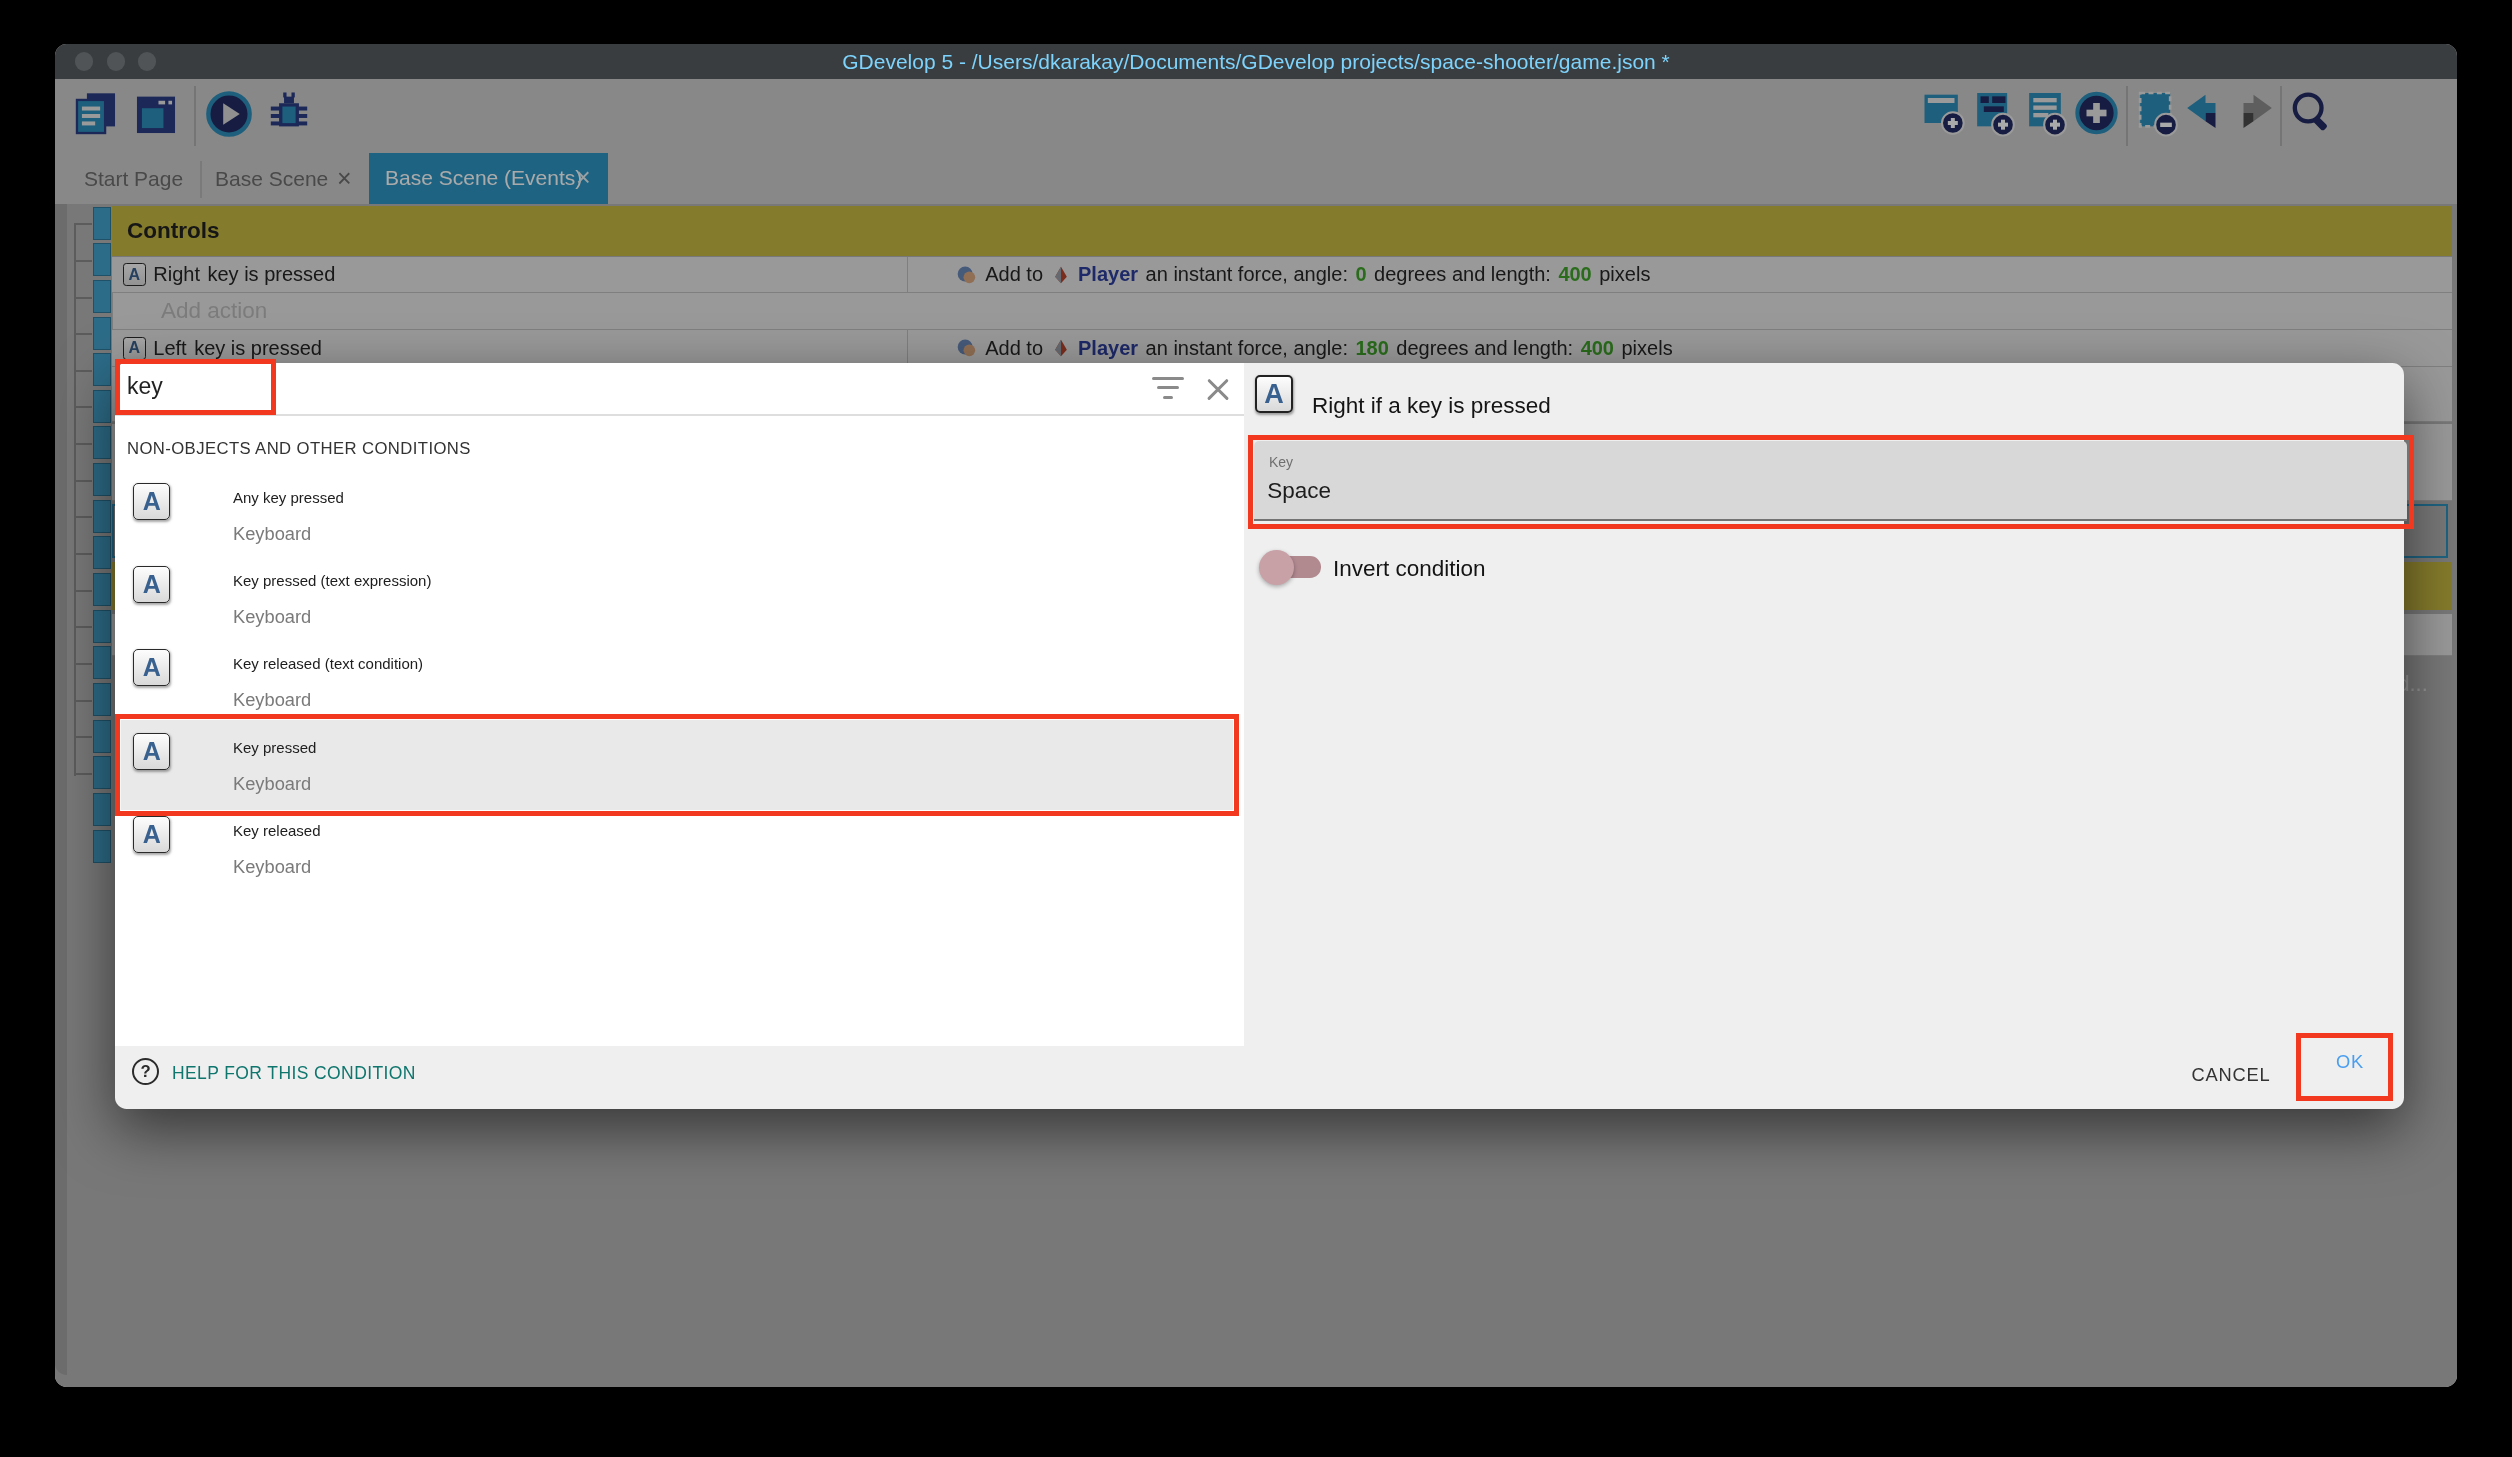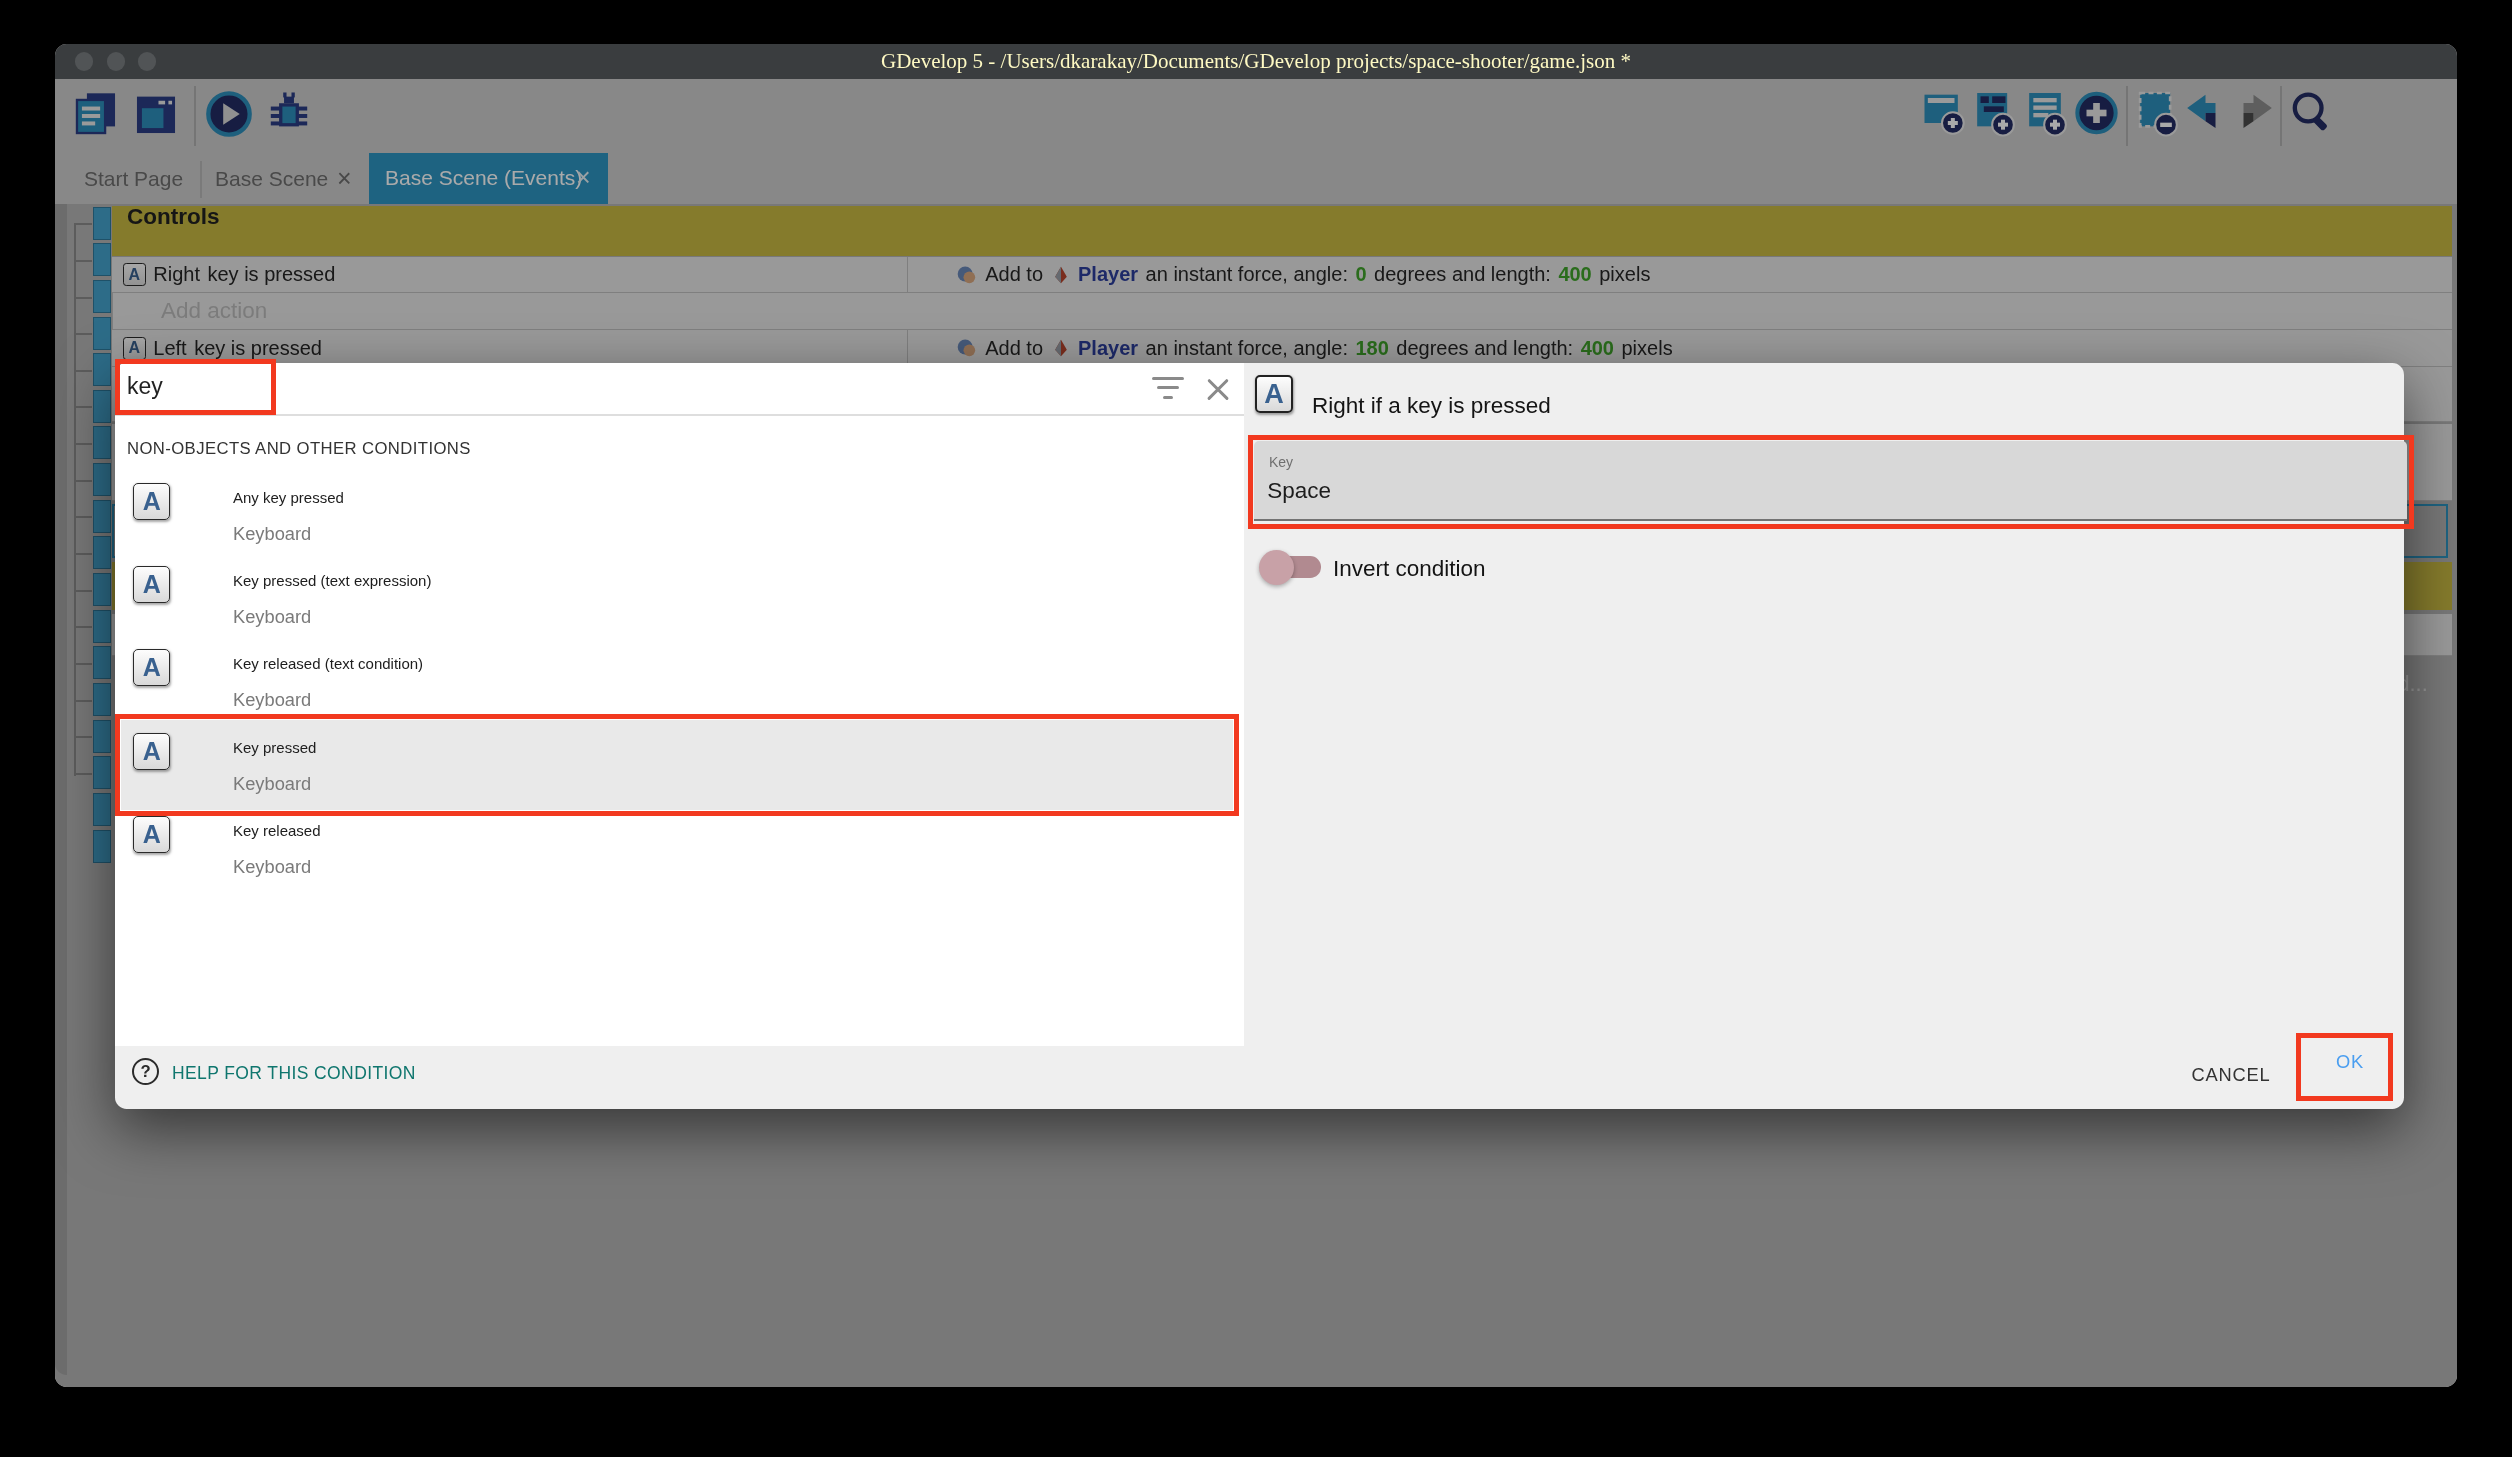--- a/index.html
+++ b/index.html
@@ -5,35 +5,35 @@
   * { margin:0; padding:0; box-sizing:border-box; }
   html,body { background:#000; }
   body { font-family:"Liberation Sans", sans-serif; }
   #screen { position:relative; width:2512px; height:1458px; background:#000; overflow:hidden; }
   .abs { position:absolute; }
 
   
   .window-bg { left:55px; top:44px; width:2402px; height:1343px; background:#b4b4b4; border-radius:11.7px; }
   .titlebar { left:55px; top:44px; width:2402px; height:35px; background:#3a3d3f; border-radius:11.7px 11.7px 0 0; }
   .traffic { width:18.3px; height:18.3px; border-radius:50%; background:#515456; top:8.3px; }
-  .titlebar-title { left:0; top:0; width:100%; height:26px; line-height:35px; text-align:center; color:#fef9c3; font-size:21px;font-family:Liberation Serif, serif; }
+  .titlebar-title { left:0; top:0; width:100%; height:26px; line-height:35px; text-align:center; color:#7dd3fc; font-size:21px; }
   .toolbar-bg { left:55px; top:79px; width:2402px; height:125px; background:#cdcdcd; }
   .tb-divider { width:1.7px; background:#b0b0b0; top:86px; height:60px; }
   .tab-sep { width:1.7px; background:#b8b8b8; top:161px; height:37px; }
   .tab-label { top:154px; height:50px; line-height:50px; font-size:21px; color:#6e6e6e; }
   .tab-close { top:154px; height:50px; line-height:48px; font-size:25px; color:#6e6e6e; }
   .tab-active { left:369px; top:153px; width:239px; height:51px; background:var(--accent); }
   .tab-active .tab-label { color:#fff; }
   .tab-active .tab-close { color:#e8f2f6; }
 
   
   .events-bg { left:55px; top:204px; width:2402px; height:1183px; background:#b4b4b4; border-radius:0 0 11.7px 11.7px; }
   .events-leftstrip { left:55px; top:204px; width:11.7px; height:1171px; background:#a2a2a2; border-radius:0 0 0 11.7px; }
   .group-bar { left:112px; width:2340px; height:50px; background:var(--groupyellow); }
-  .group-label { left:127px; top:192px; height:50px; line-height:50px; font-size:22.5px; font-weight:600; color:#222; }
+  .group-label { left:127px; top:206px; height:50px; line-height:50px; font-size:22.5px; font-weight:600; color:#222; }
   .event-row { left:112px; width:2340px; background:#e6e6e6; border-bottom:1.7px solid #bfbfbf; display:flex; }
   .cond-cell { width:795px; display:flex; align-items:center; gap:7.5px; padding-left:10.8px; }
   .act-cell { flex:1; border-left:1.7px solid #bfbfbf; display:flex; align-items:center; gap:7.5px; padding-left:48px; }
   .row-text { font-size:20px; color:#262626; white-space:nowrap; }
   .row-placeholder { font-size:22.5px; color:#bbbbbb; white-space:nowrap; }
   .obj-name { font-weight:bold; color:var(--objnavy); }
   .num-val { font-weight:600; color:var(--numgreen); }
   .akey-small { width:23px; height:23px; border:1.7px solid #2a2a2a; border-radius:3.3px;
     background:linear-gradient(#fbfbfb,#dcdcdc); color:#39618f; font-weight:bold; font-size:16px;
     display:flex; align-items:center; justify-content:center; flex:0 0 auto; }

